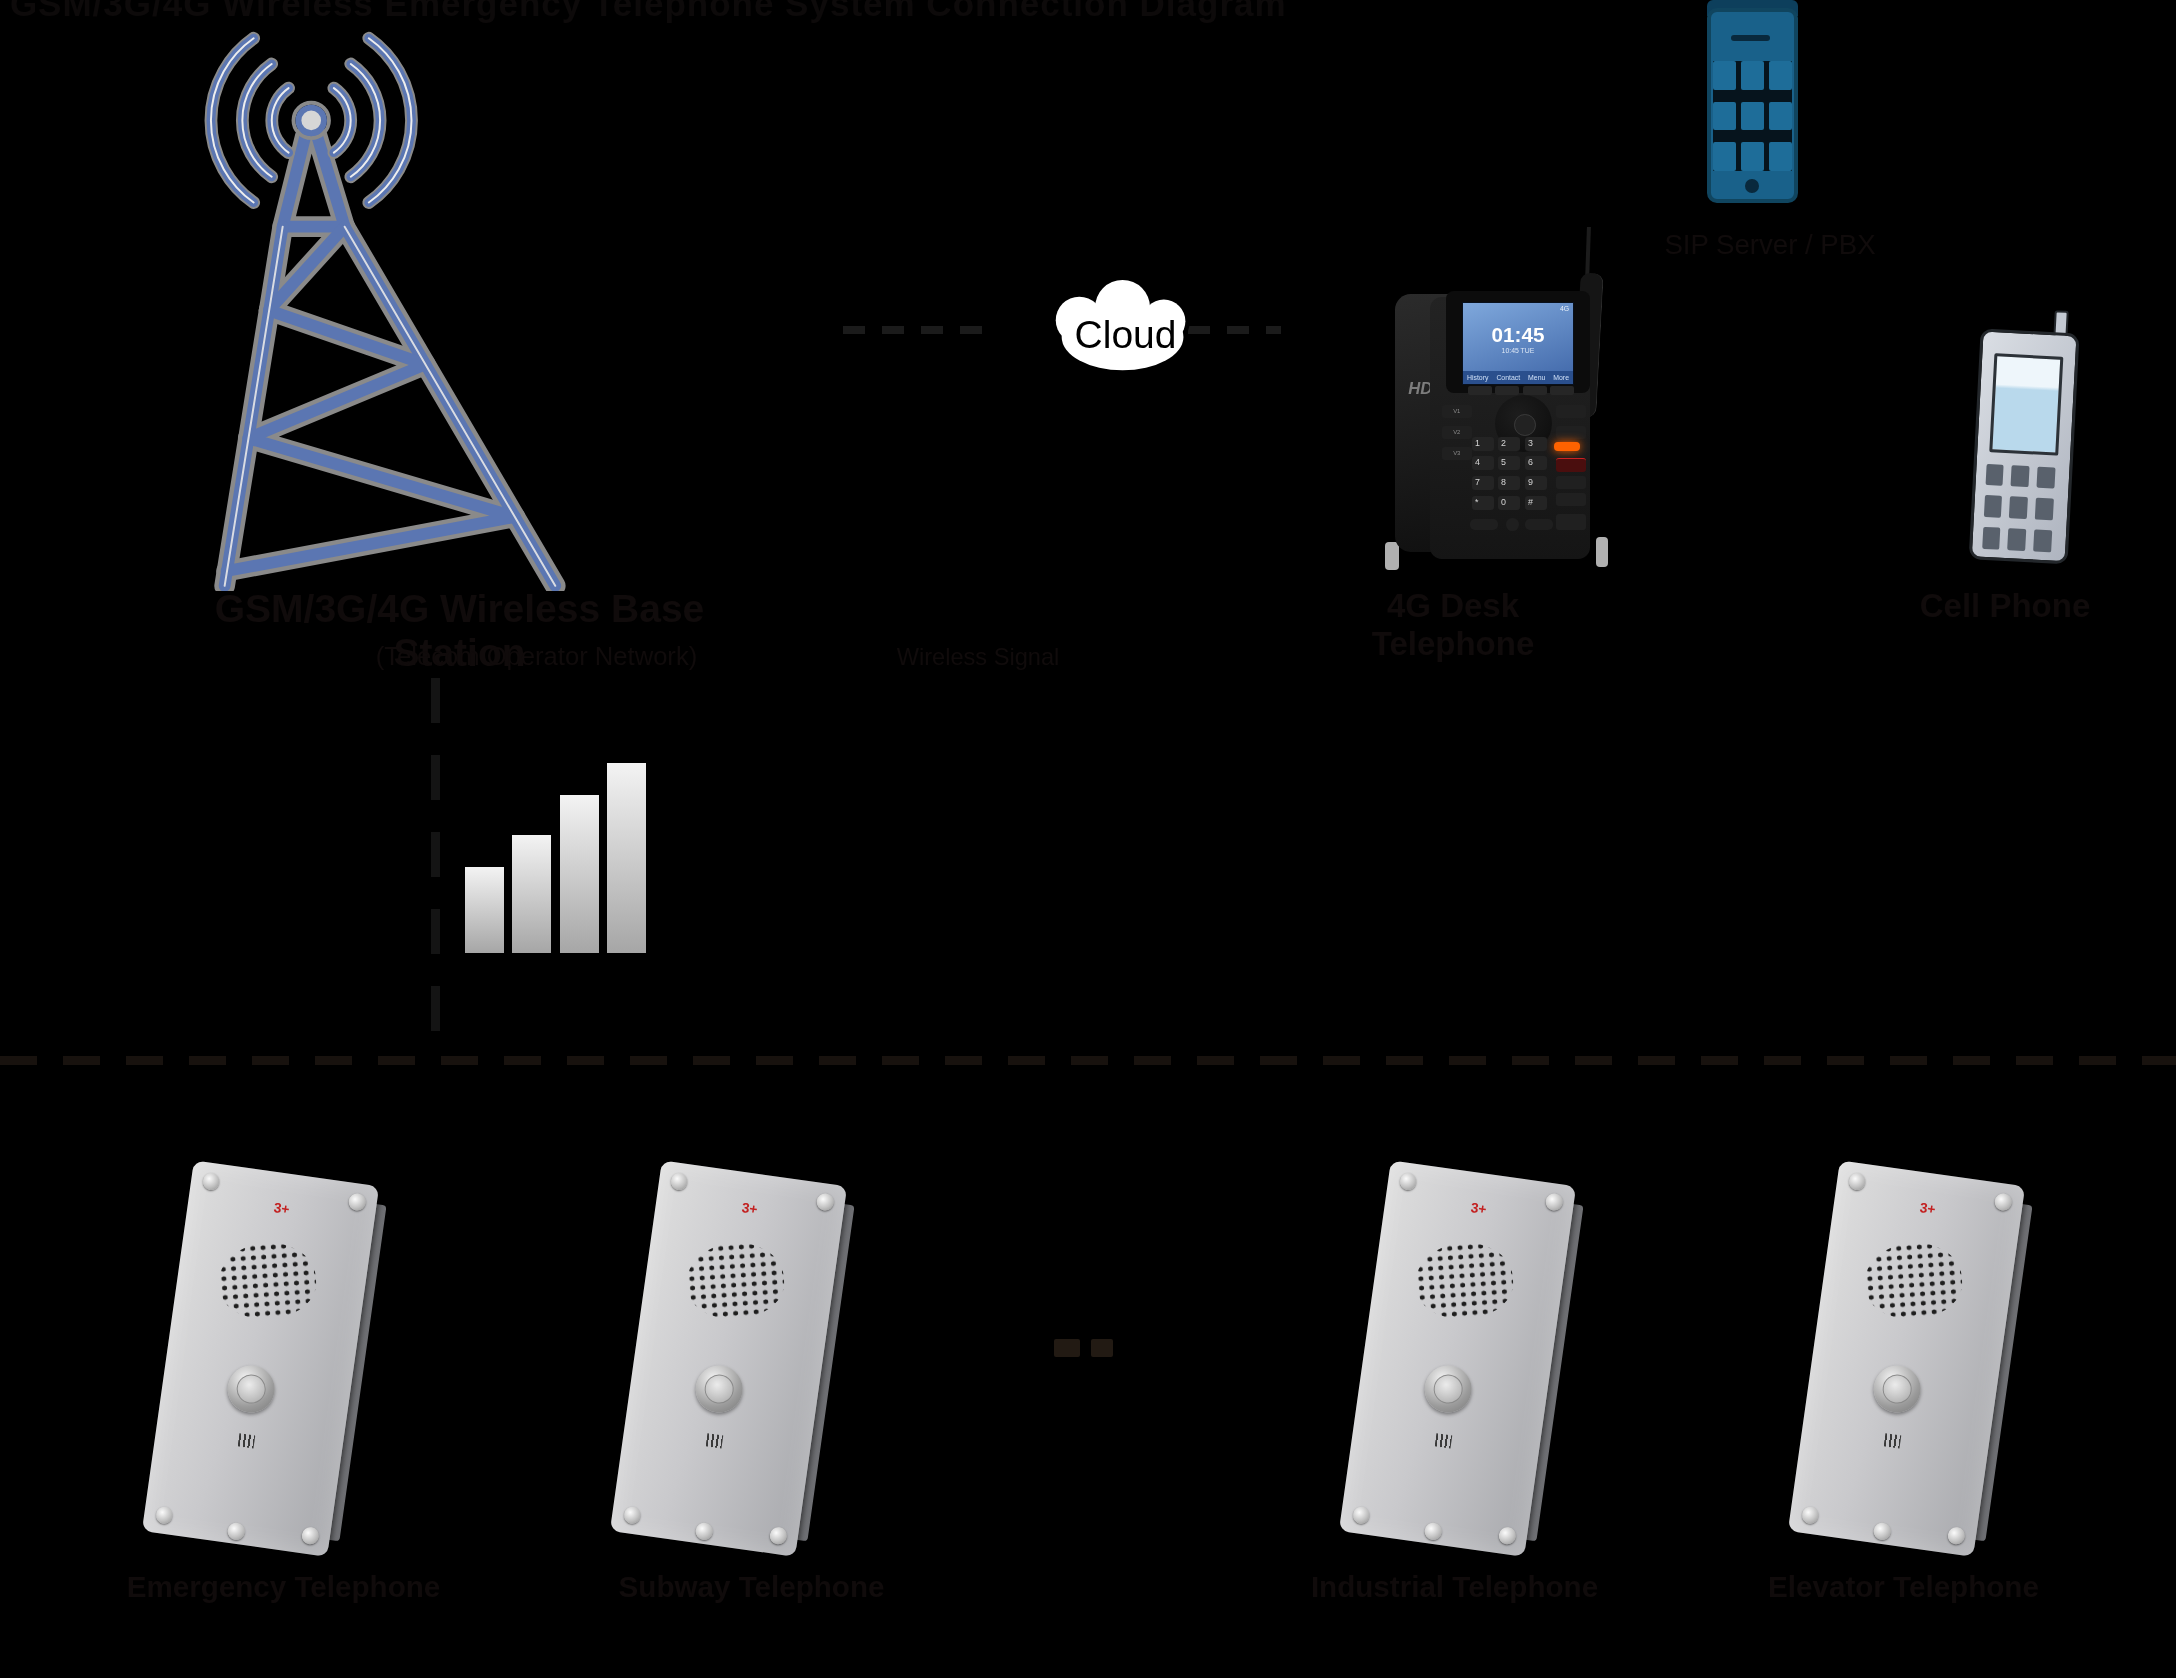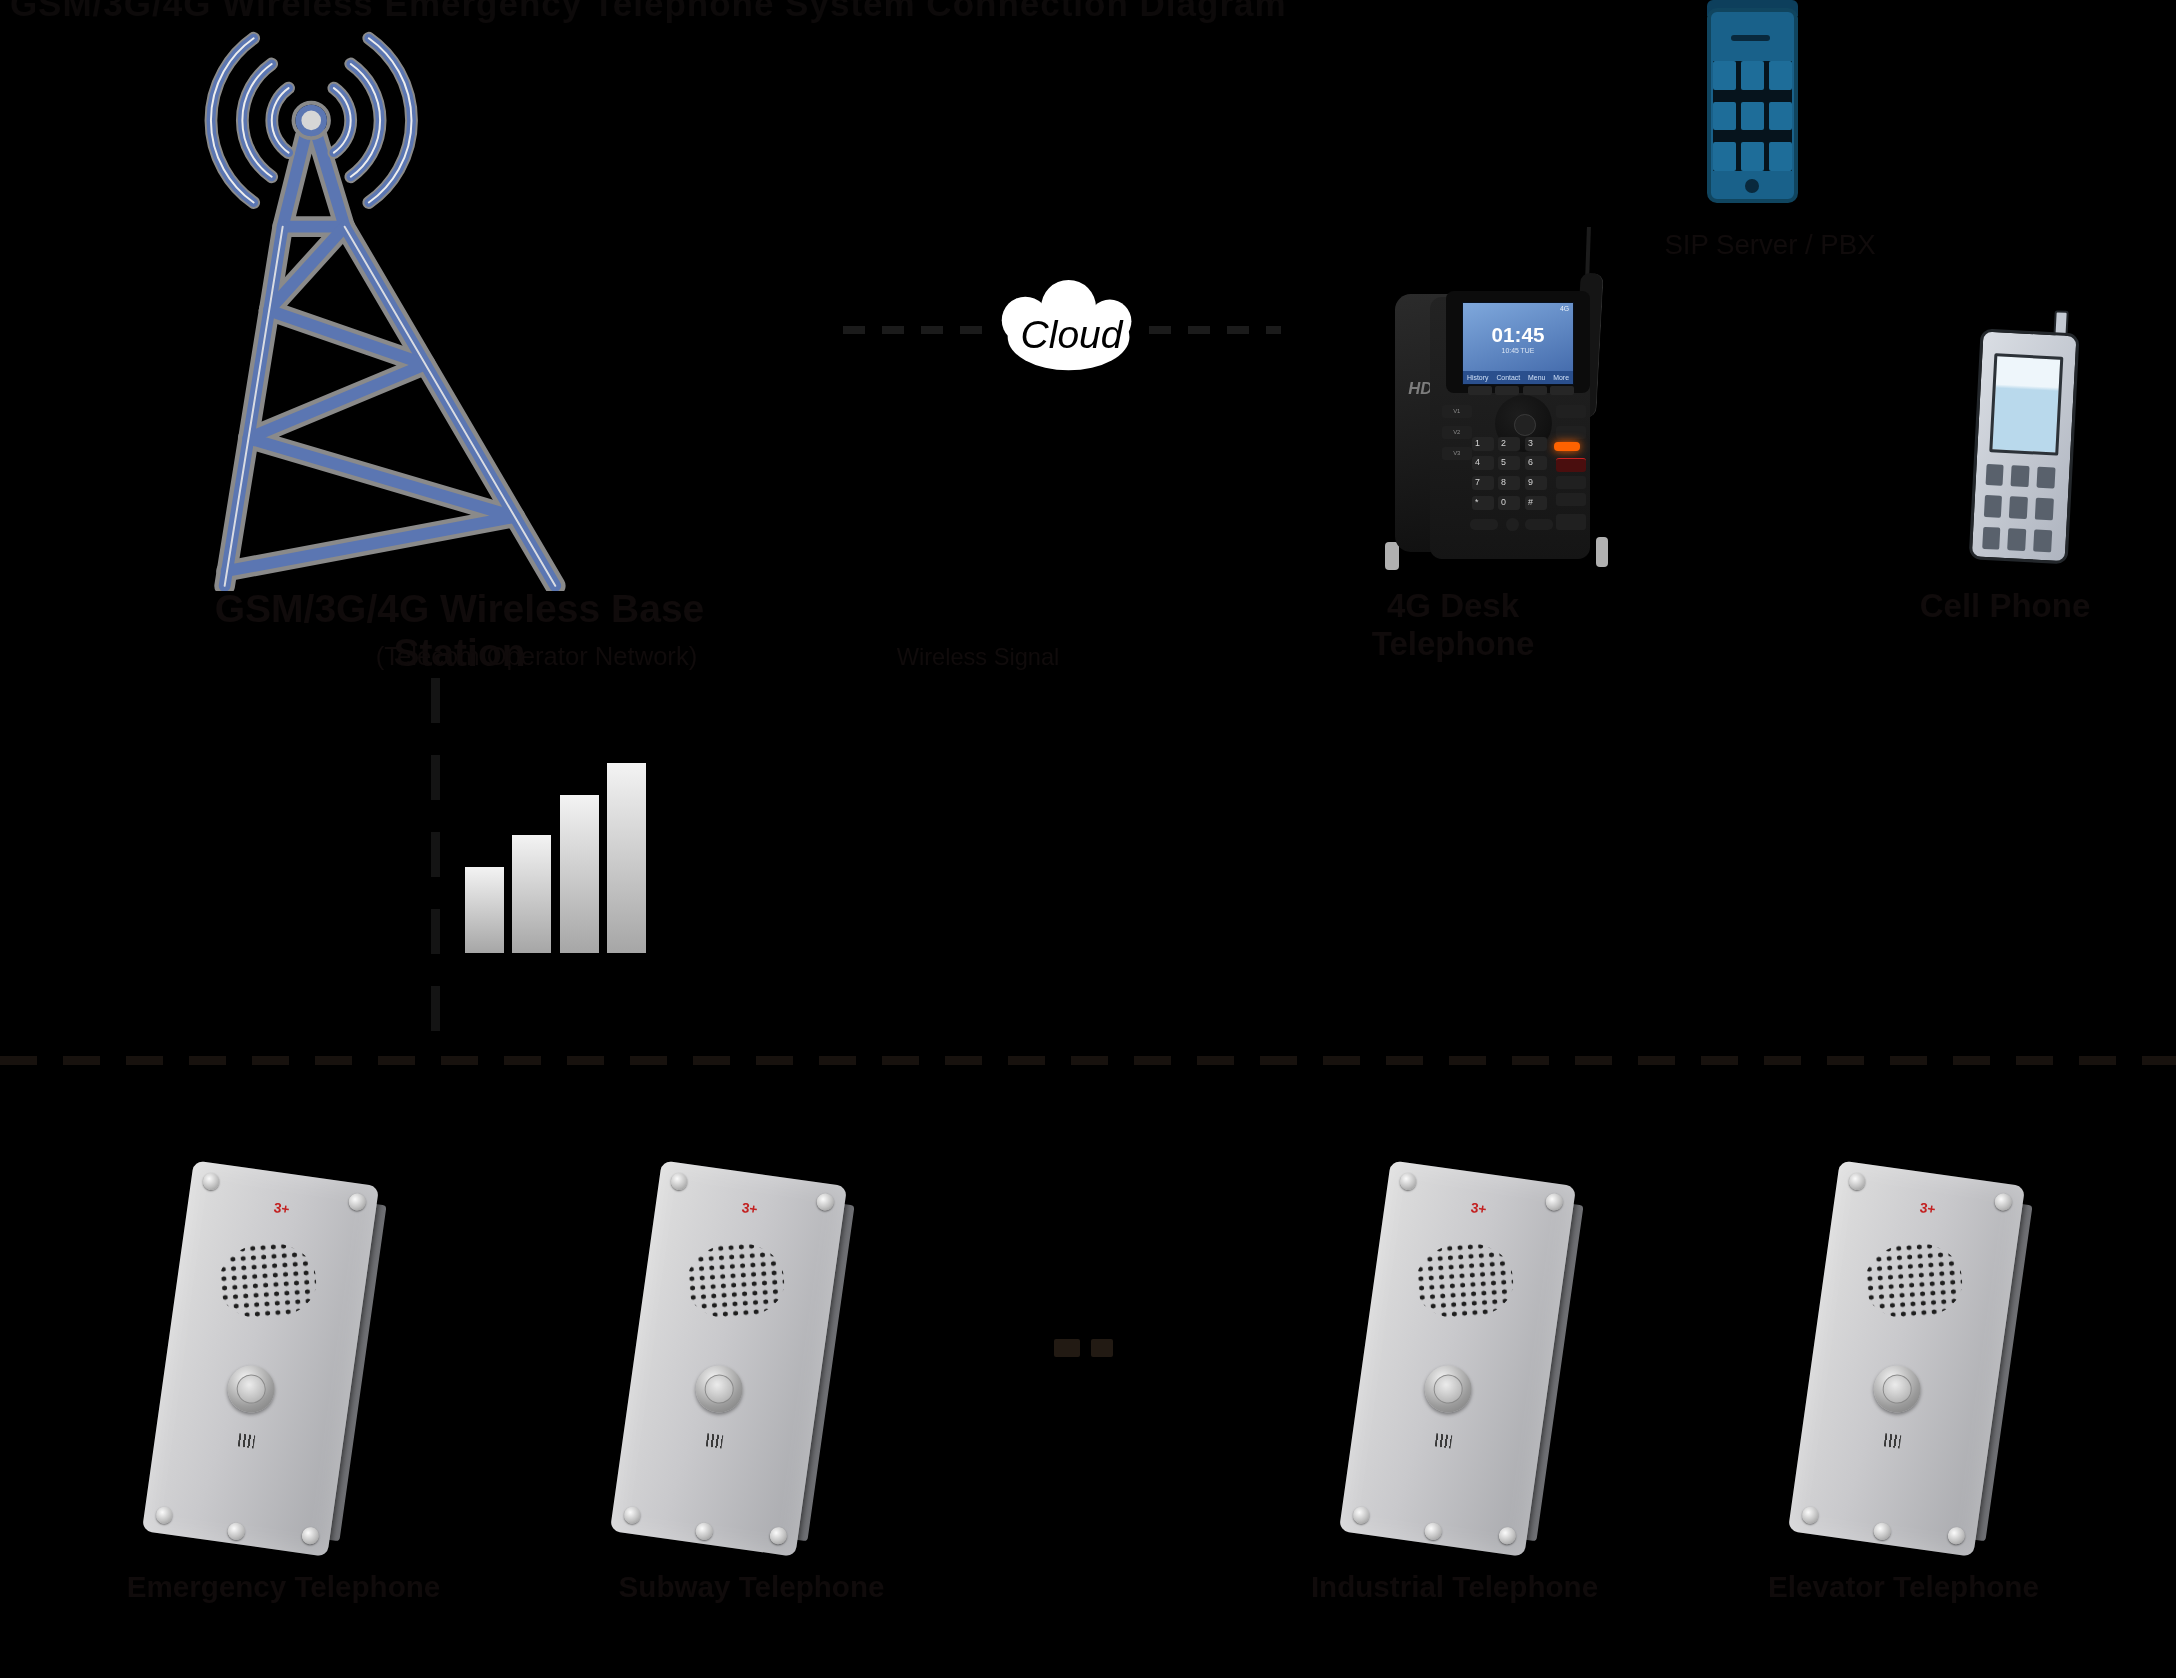--- a/index.html
+++ b/index.html
@@ -21,21 +21,21 @@
        background:repeating-linear-gradient(90deg,#18120e 0 37px,transparent 37px 63px);}
   .vline{left:431px;top:678px;width:8.9px;height:380px;
        background:repeating-linear-gradient(180deg,#141414 0 45px,transparent 45px 77px);}
   .cdash{top:326px;height:7.9px;background:repeating-linear-gradient(90deg,#1b1b1b 0 21.7px,transparent 21.7px 39px);}
   .cd1{left:843px;width:146px;}
   .cd2{left:1149px;width:132px;}
   .more-dot{top:1339px;height:17.7px;background:#221a13;border-radius:2px;}
   
   .sigbar{bottom:0;width:39px;background:linear-gradient(#f3f3f3,#a6a6a6);}
   
-  .cloud-wrap{left:978px;top:276px;width:187px;height:110px;font-style:italic;}
+  .cloud-wrap{left:1032px;top:276px;width:187px;height:110px;}
   .cloud-text{left:0;top:37px;width:187px;text-align:center;font-size:39px;color:#000;}
   
   .pbx{left:1702px;top:0;width:102px;height:209px;}
   .pbx-cap{left:4.9px;top:0;width:91px;height:15.8px;background:#0d3f5c;border-radius:5.9px 5.9px 0 0;}
   .pbx-body{left:4.9px;top:7.9px;width:91px;height:195px;background:#19618a;border:4.9px solid #10455f;border-radius:9.9px;box-sizing:border-box;}
   .pbx-speaker{left:28.6px;top:35px;width:39px;height:5.9px;background:#09293d;border-radius:3px;}
   .pbx-grid{left:10.8px;top:61px;width:79px;height:110px;background:#06141d;display:grid;
             grid-template-columns:1fr 1fr 1fr;grid-template-rows:1fr 1fr 1fr;column-gap:4.9px;row-gap:11.8px;}
   .pbx-grid div{background:#1e6d99;border-radius:2px;}
   .pbx-home{left:43px;top:179px;width:13.8px;height:13.8px;background:#09293d;border-radius:50%;}

